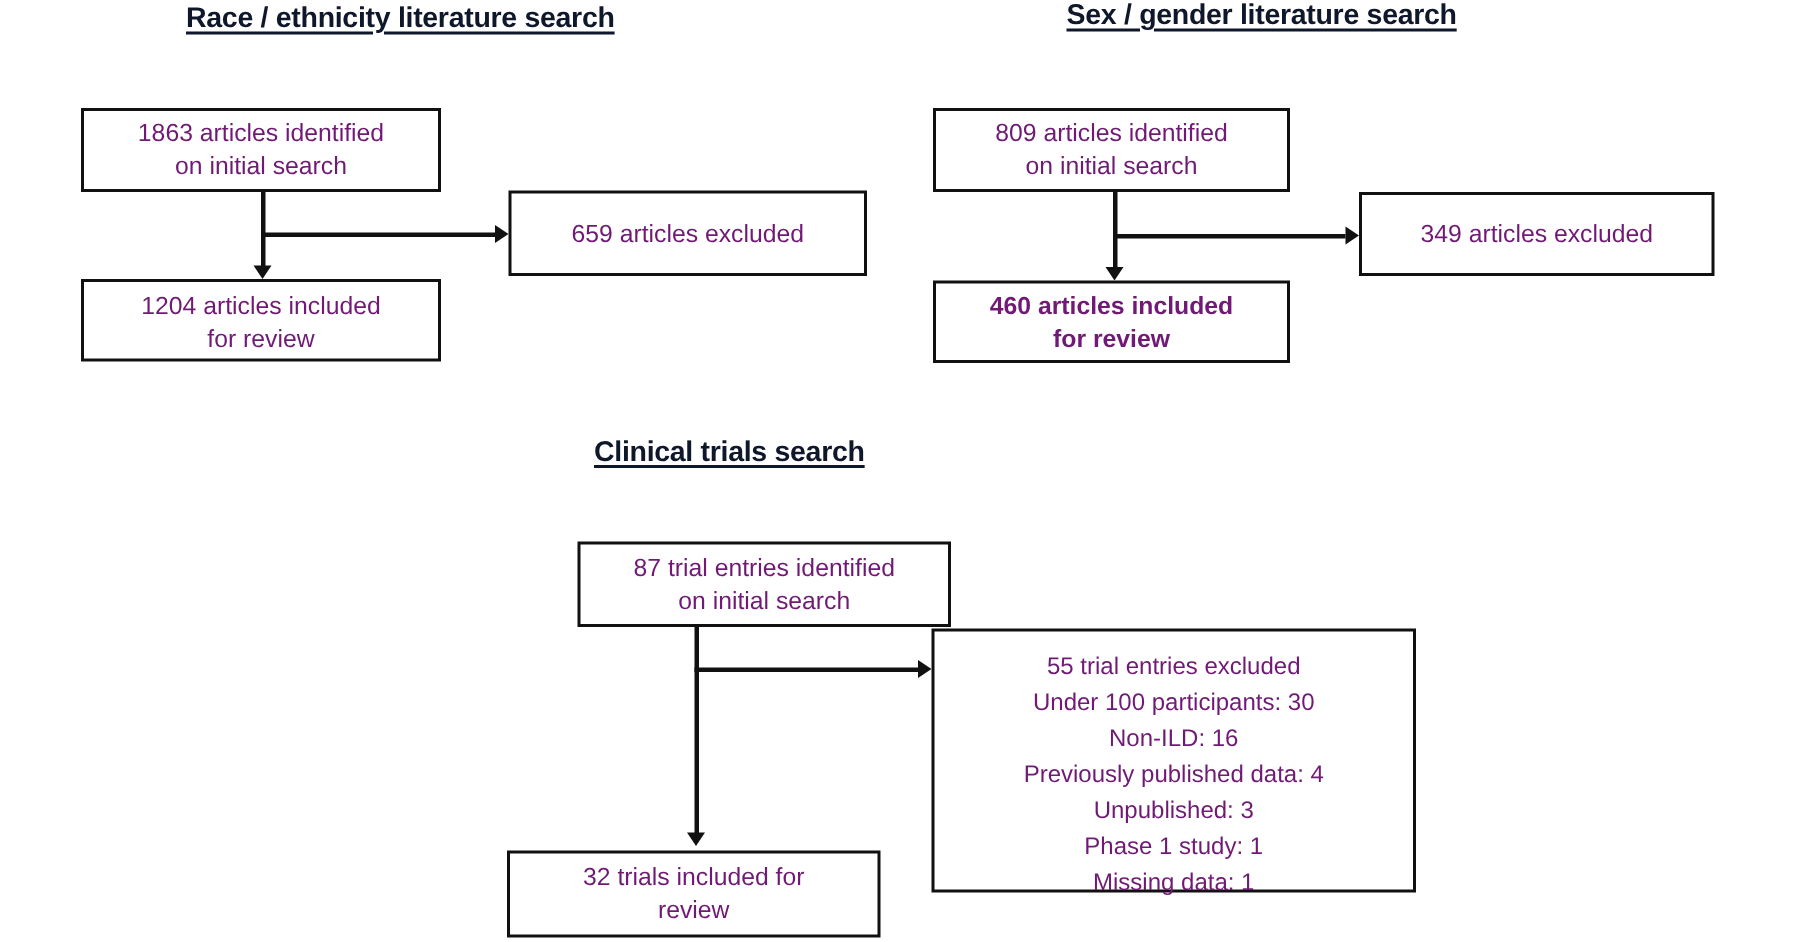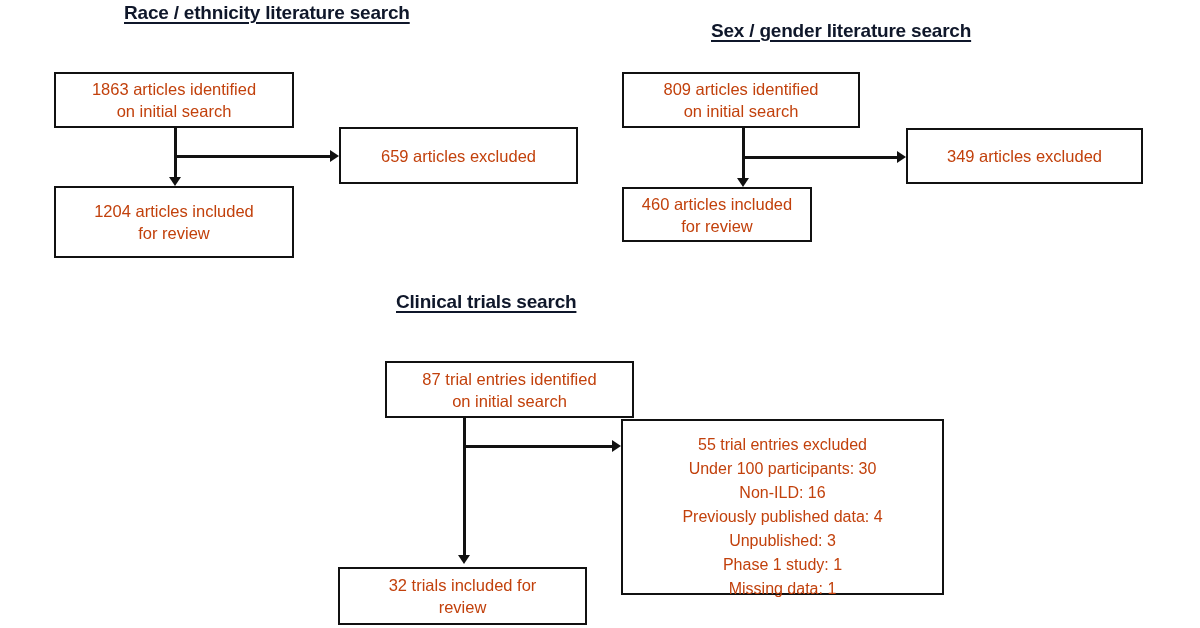--- a/index.html
+++ b/index.html
@@ -41,21 +41,21 @@
     background: #ffffff;
     display: flex;
     align-items: center;
     justify-content: center;
     text-align: center;
     padding: 2px 6px;
   }
   .box .box-text {
     font-size: 16.5px;
     line-height: 22px;
-    color: #c2410c;
+    color: #701a75;
     white-space: pre-line;
   }
   .box.list-box {
     align-items: flex-start;
     padding-top: 12px;
     justify-content: center;
   }
   .box.list-box .box-text {
     font-size: 16px;
     line-height: 24px;
@@ -105,43 +105,43 @@
   <div class="v-line" style="left:174px; top:128px; height:53px;"></div>
   <div class="arrow-down" style="left:169px; top:177px;"></div>
 
   <div class="h-line" style="left:174px; top:155px; width:156px;"></div>
   <div class="arrow-right" style="left:330px; top:150px;"></div>
 
   <div class="box" style="left:339px; top:127px; width:239px; height:57px;">
     <span class="box-text">659 articles excluded</span>
   </div>
 
-  <div class="box" style="left:54px; top:186px; width:240px; height:72px;">
+  <div class="box" style="left:54px; top:186px; width:240px; height:55px;align-items:flex-end;">
     <span class="box-text">1204  articles  included
 for review</span>
   </div>
 
-  <div class="section-title" style="left:711px; top:20px;">Sex / gender literature search</div>
+  <div class="section-title" style="left:711px; top:0;">Sex / gender literature search</div>
 
   <div class="box" style="left:622px; top:72px; width:238px; height:56px;">
     <span class="box-text">809 articles identified
 on initial search</span>
   </div>
 
   <div class="v-line" style="left:742px; top:128px; height:54px;"></div>
   <div class="arrow-down" style="left:737px; top:178px;"></div>
 
   <div class="h-line" style="left:742px; top:156px; width:155px;"></div>
   <div class="arrow-right" style="left:897px; top:151px;"></div>
 
   <div class="box" style="left:906px; top:128px; width:237px; height:56px;">
     <span class="box-text">349 articles excluded</span>
   </div>
 
-  <div class="box" style="left:622px; top:187px; width:190px; height:55px;">
+  <div class="box" style="left:622px; top:187px; width:238px; height:55px;font-weight:bold;">
     <span class="box-text">460  articles  included
 for review</span>
   </div>
 
   <div class="section-title" style="left:396px; top:291px;">Clinical trials search</div>
 
   <div class="box" style="left:338px; top:361px; width:249px; height:57px;margin-left:47px;">
     <span class="box-text">87 trial entries identified
 on initial search</span>
   </div>

